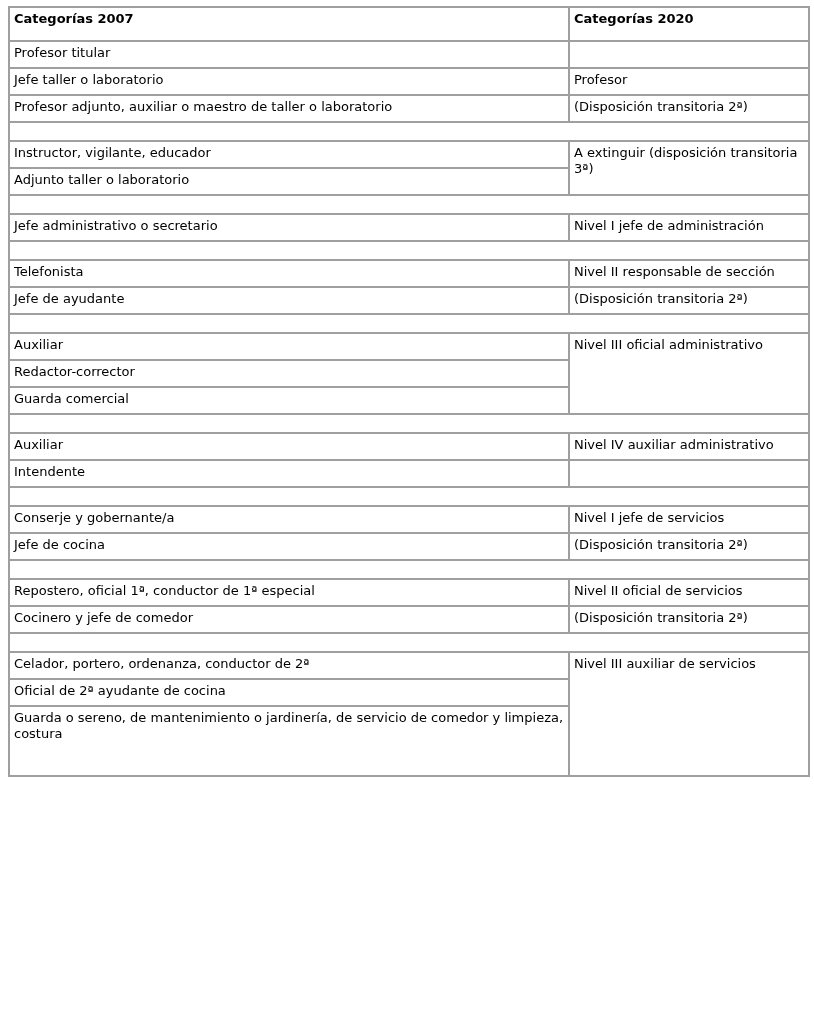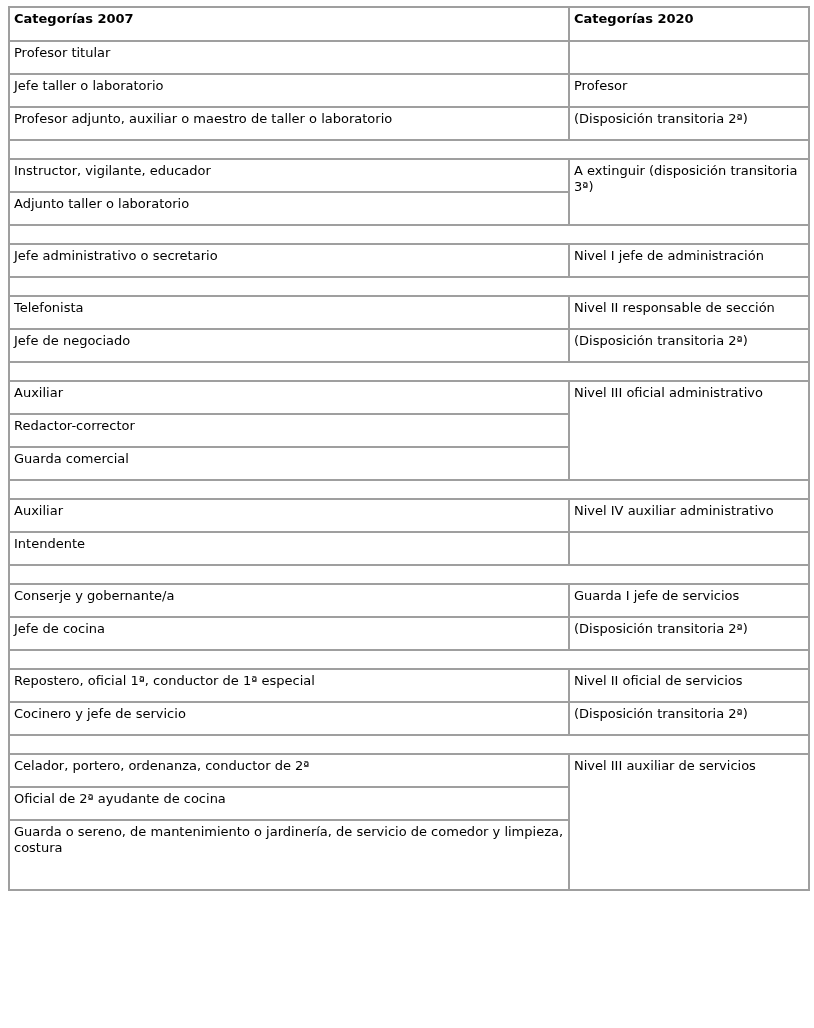--- a/index.html
+++ b/index.html
@@ -19,21 +19,21 @@
     font-size: 13px;
     line-height: 16px;
     color: #000000;
   }
   table.cat-table col.c1 { width: 560px; }
   table.cat-table col.c2 { width: 240px; }
   table.cat-table td, table.cat-table th {
     border: 2px solid #9f9f9f;
     vertical-align: top;
     text-align: left;
-    padding: 3px 4px 12px 4px;
+    padding: 3px 4px 6px 4px;
     font-weight: normal;
     overflow: hidden;
   }
   table.cat-table th { font-weight: bold; }
   tr.h-head  { height: 34px; }
   tr.h-row   { height: 19px; }
   tr.h-last  { height: 70px; }
 </style>
 </head>
 <body>
@@ -90,21 +90,21 @@
   <tr class="h-row">
     <td colspan="2"></td>
   </tr>
 
   <tr class="h-row">
     <td>Telefonista</td>
     <td>Nivel II responsable de sección</td>
   </tr>
 
   <tr class="h-row">
-    <td>Jefe de negociado</td>
+    <td>Jefe de ayudante</td>
     <td>(Disposición transitoria 2ª)</td>
   </tr>
 
   <tr class="h-row">
     <td colspan="2"></td>
   </tr>
 
   <tr class="h-row">
     <td>Auxiliar</td>
     <td rowspan="3">Nivel III oficial administrativo</td>
@@ -131,39 +131,39 @@
     <td>Intendente</td>
     <td></td>
   </tr>
 
   <tr class="h-row">
     <td colspan="2"></td>
   </tr>
 
   <tr class="h-row">
     <td>Conserje y gobernante/a</td>
-    <td>Guarda I jefe de servicios</td>
+    <td>Nivel I jefe de servicios</td>
   </tr>
 
   <tr class="h-row">
     <td>Jefe de cocina</td>
     <td>(Disposición transitoria 2ª)</td>
   </tr>
 
   <tr class="h-row">
     <td colspan="2"></td>
   </tr>
 
   <tr class="h-row">
     <td>Repostero, oficial 1ª, conductor de 1ª especial</td>
     <td>Nivel II oficial de servicios</td>
   </tr>
 
   <tr class="h-row">
-    <td>Cocinero y jefe de servicio</td>
+    <td>Cocinero y jefe de comedor</td>
     <td>(Disposición transitoria 2ª)</td>
   </tr>
 
   <tr class="h-row">
     <td colspan="2"></td>
   </tr>
 
   <tr class="h-row">
     <td>Celador, portero, ordenanza, conductor de 2ª</td>
     <td rowspan="3">Nivel III auxiliar de servicios</td>

